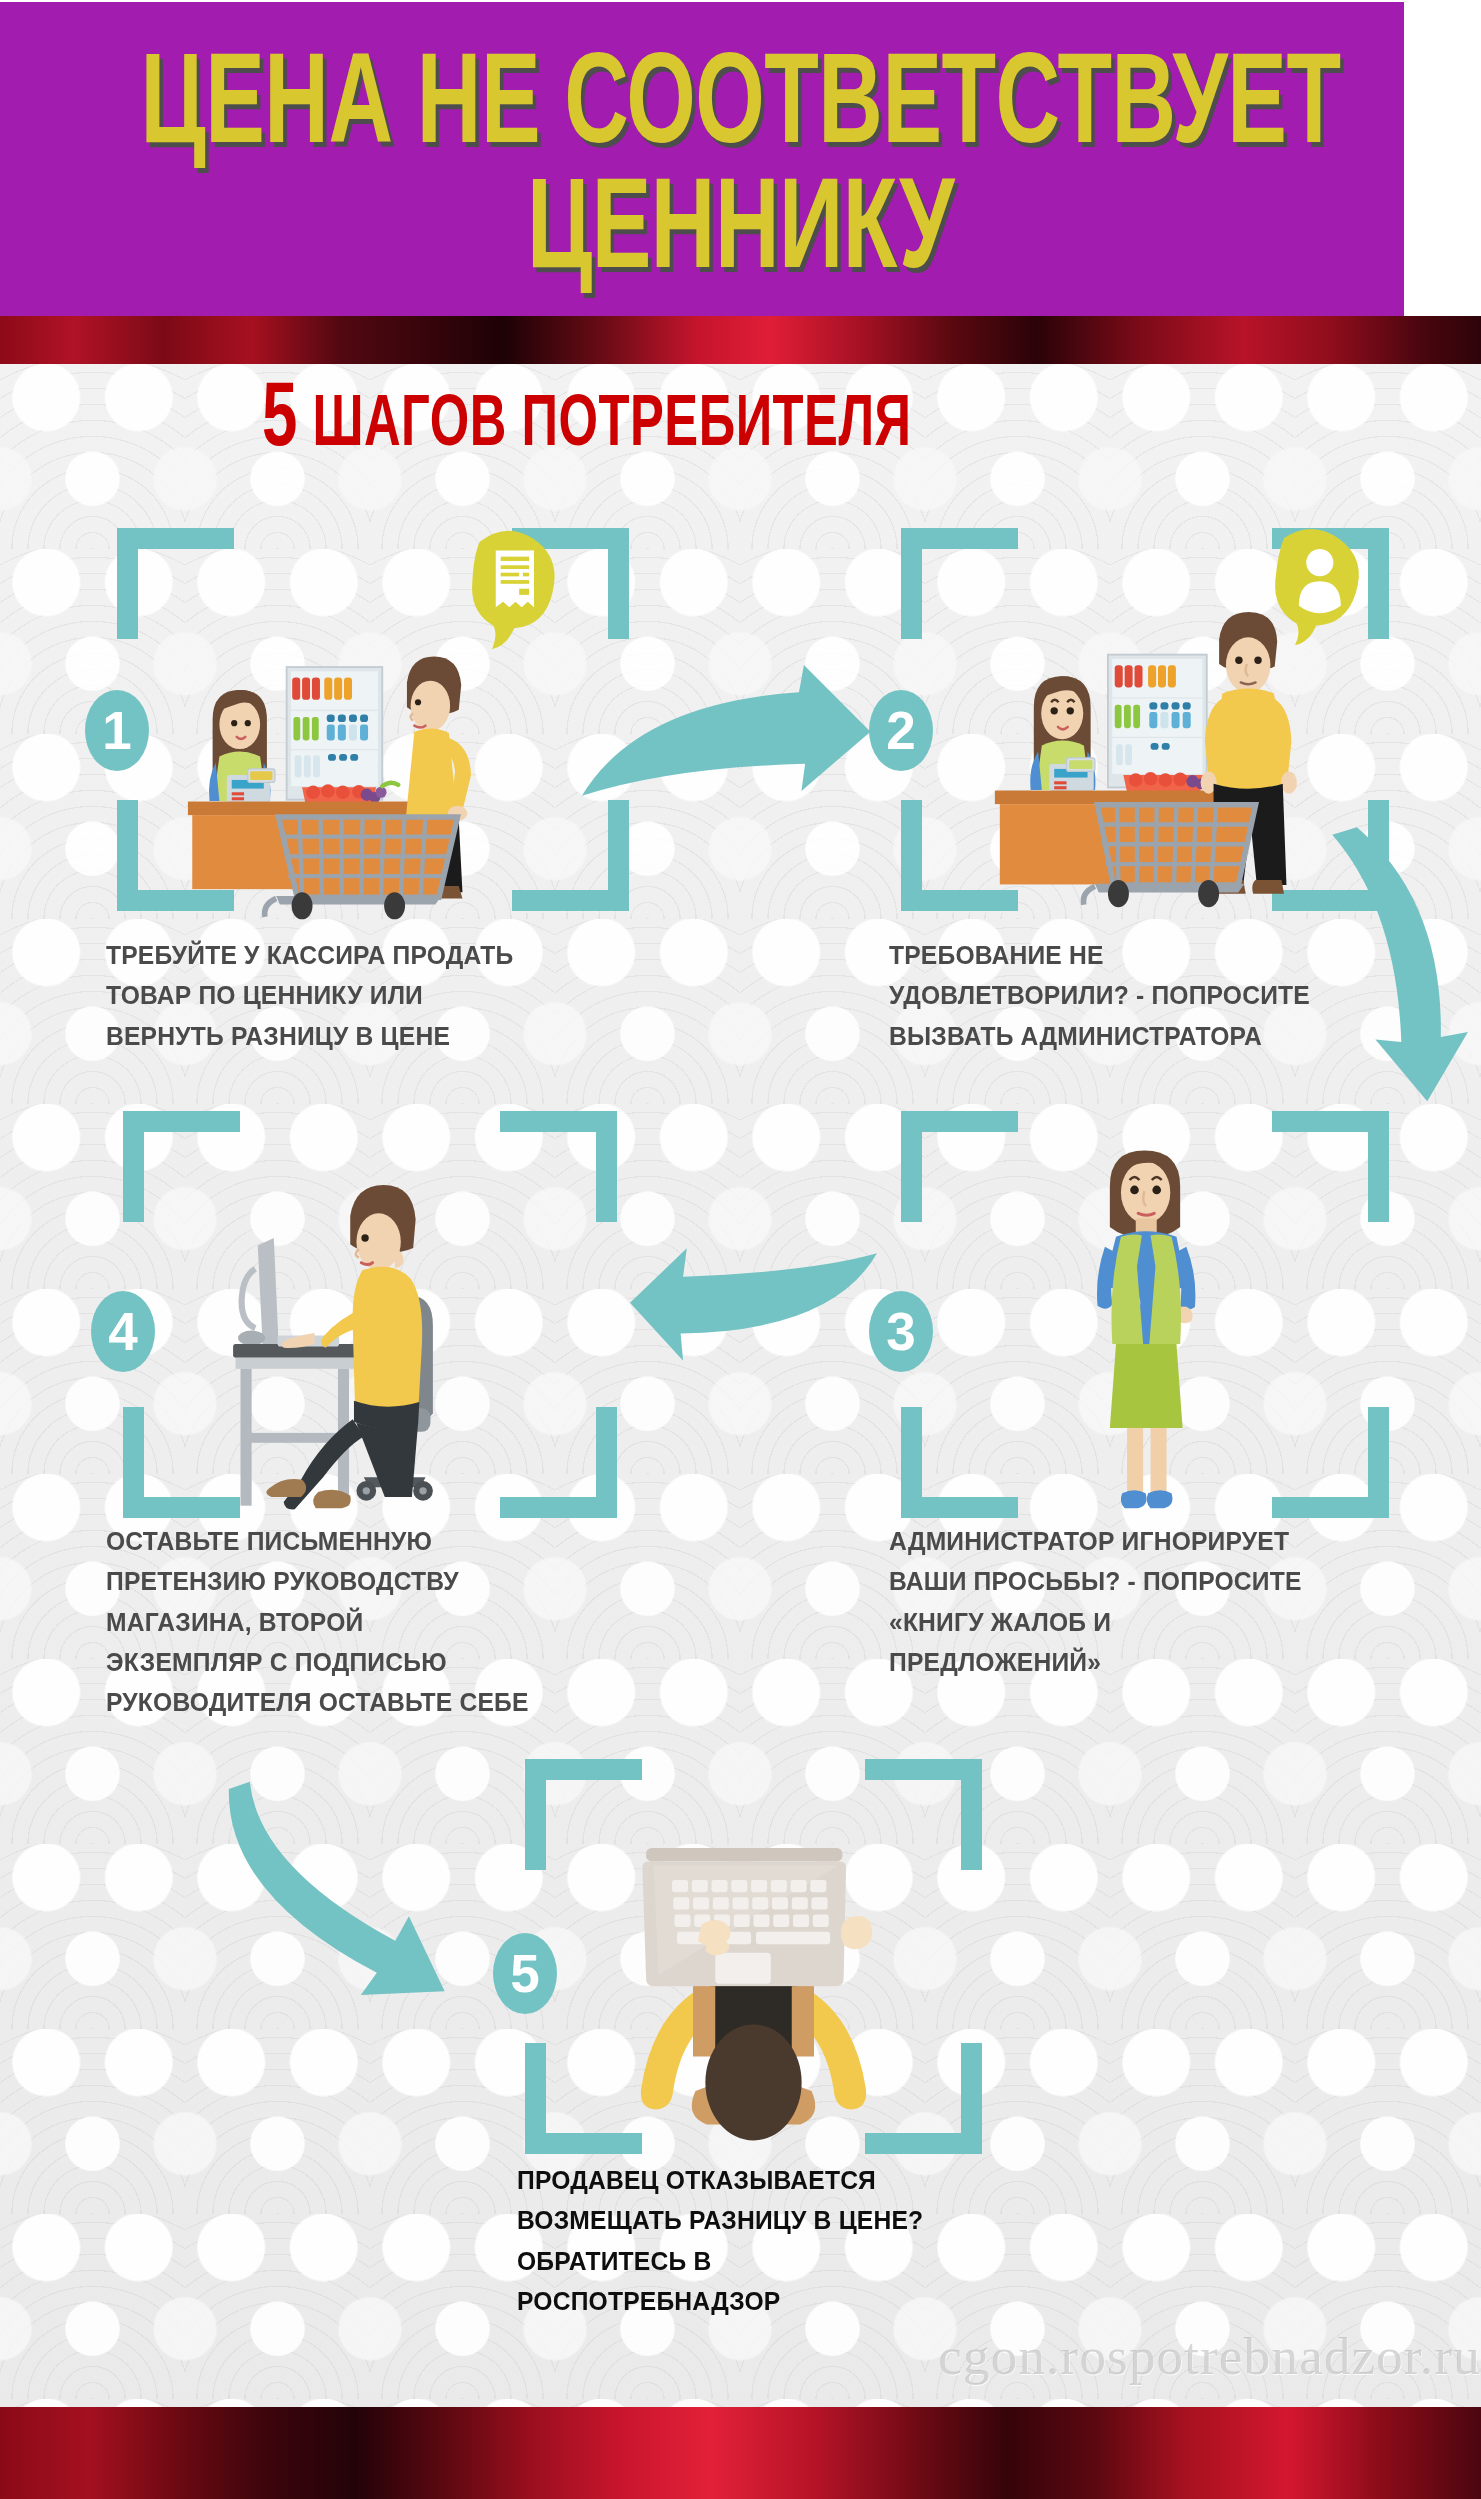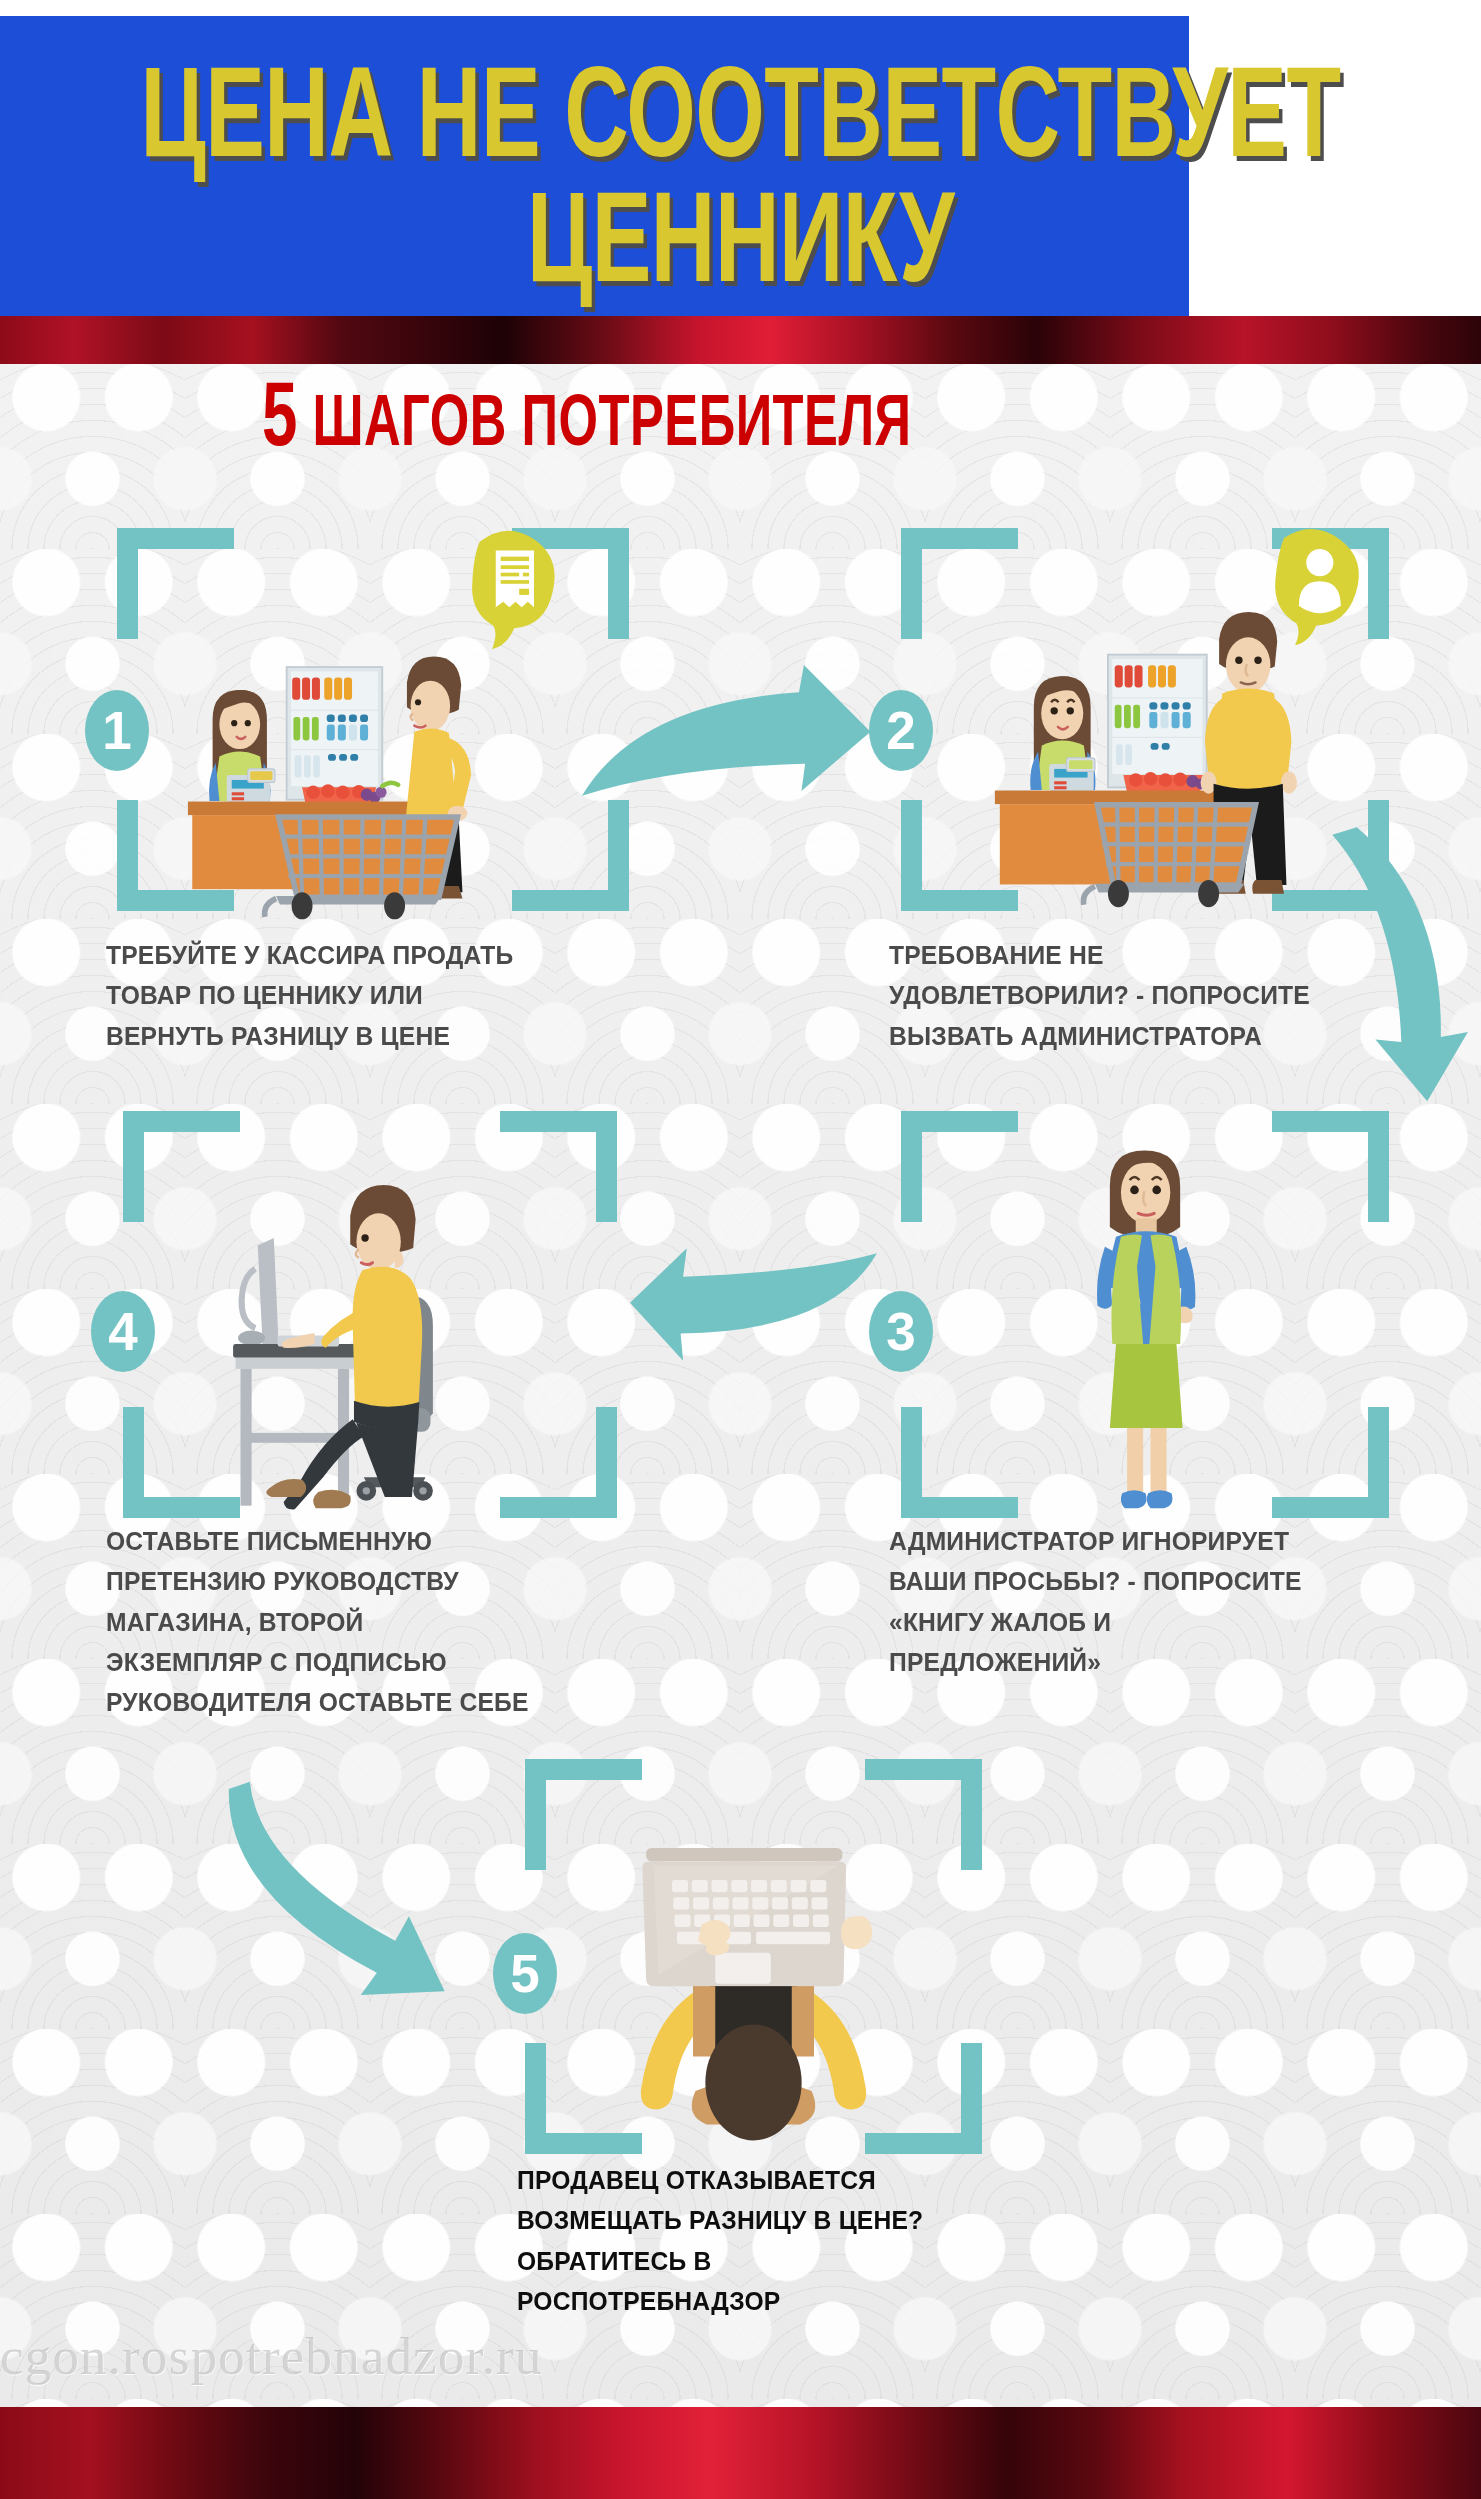--- a/index.html
+++ b/index.html
@@ -5,22 +5,22 @@
   * { box-sizing: border-box; margin: 0; padding: 0; }
   html, body { background: #ffffff; }
   body {
     width: 1481px; height: 2500px;
     font-family: "Liberation Sans", sans-serif;
     position: relative; overflow: hidden;
   }
 
   
   .header {
-    position: absolute; left: 0; top: 16px; width: 1189px; height: 316px;
-    background: #1d4ed8;
+    position: absolute; left: 0; top: 2px; width: 1404px; height: 316px;
+    background: #a21caf;
   }
   .title-wrap {
     position: absolute; left: 0; top: 22px; width: 1481px;
     text-align: center;
   }
   .title-line {
     font-family: "Liberation Sans Narrow", "Liberation Sans", sans-serif;
     font-weight: bold;
     font-size: 109px;
     line-height: 1.15;
@@ -124,21 +124,21 @@
     transform: scaleX(0.93);
     transform-origin: left top;
     text-transform: uppercase;
     white-space: pre-line;
   }
   .caption.dark { color: #0e0e0e; }
 
   
   .watermark {
     position: absolute; left: 0; top: 2326px; width: 1481px;
-    text-align: left;
+    text-align: right;
     font-family: "Liberation Serif", serif;
     font-size: 53px; letter-spacing: 1.2px;
     color: rgba(150,150,150,0.38);
     text-shadow: 0.6px 0.6px 0 rgba(255,255,255,0.8);
   }
 
   svg.illus { position: absolute; left: 0; top: 0; overflow: visible; }
   svg.arrow { position: absolute; overflow: visible; }
 </style>
 </head>

